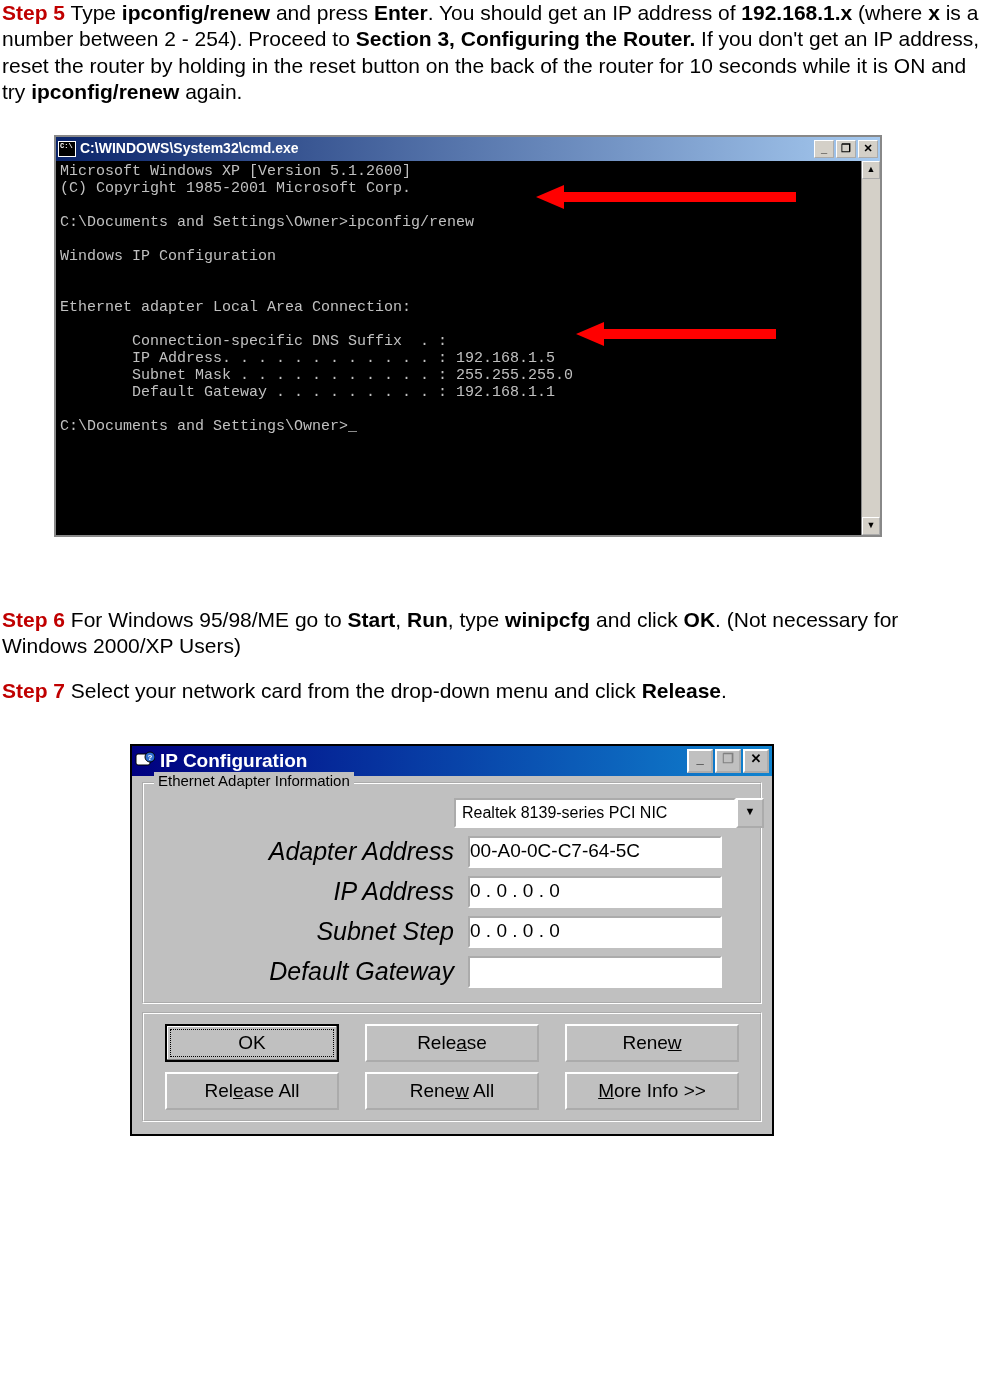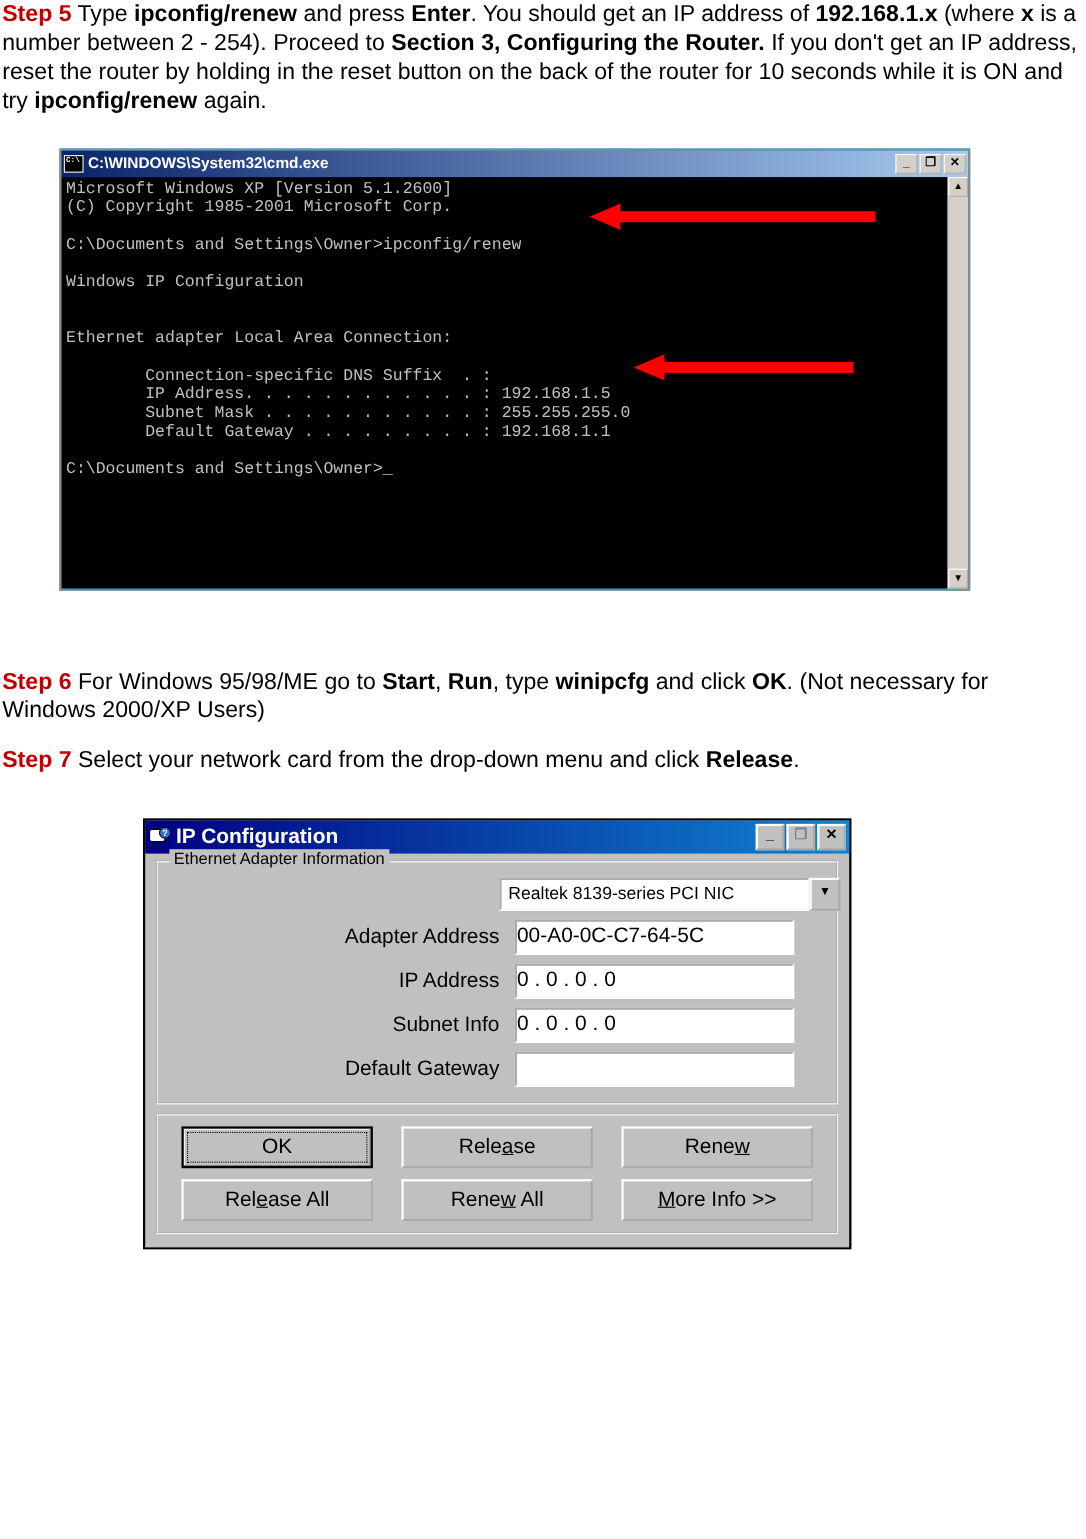--- a/index.html
+++ b/index.html
@@ -13,21 +13,21 @@
     background: #fff;
   }
   .step-label { color: #c00000; font-weight: bold; }
   .bold { font-weight: bold; }
   p { margin: 0 0 8px 0; }
   .para-block { margin: 0 2px 0 2px; }
 
   
   .cmd-outer {
     border: 2px solid #888;
-    background: #0ea5e9;
+    background: #d946ef;
     width: 828px;
     margin: 30px auto 0 54px;
     box-sizing: border-box;
     position: relative;
   }
   .cmd-titlebar {
     height: 24px;
     background: linear-gradient(to right, #0a246a, #a6caf0);
     display: flex;
     align-items: center;
@@ -143,21 +143,21 @@
   }
   .ipc-select .sel-box {
     flex:1; background:#fff; border:2px inset #fff;
     font-size:16px; padding:3px 6px; color:#000;
   }
   .ipc-select .sel-btn {
     width:24px; background:#c0c0c0; border:2px outset #fff;
     text-align:center; font-size:11px; line-height:22px; color:#000;
   }
   .ipc-row { display:flex; align-items:center; margin-top:8px; height:32px;}
-  .ipc-row .lbl { width:300px; text-align:right; padding-right:14px; font-size:19px;}
+  .ipc-row .lbl { width:300px; text-align:right; padding-right:14px; font-size:25px;font-style:italic;}
   .ipc-row .val {
     width:250px; height:28px; background:#fff; border:2px inset #fff;
     text-align:left; font-size:19px; line-height:26px;
   }
   .ipc-buttons {
     border: 2px groove #fff;
     padding: 10px 8px;
     display:flex; flex-wrap:wrap;
     justify-content: space-around;
     row-gap: 10px;
@@ -259,21 +259,21 @@
       </div>
       <div class="ipc-row">
         <div class="lbl">Adapter Address</div>
         <div class="val">00-A0-0C-C7-64-5C</div>
       </div>
       <div class="ipc-row">
         <div class="lbl">IP Address</div>
         <div class="val">0 . 0 . 0 . 0</div>
       </div>
       <div class="ipc-row">
-        <div class="lbl">Subnet Info</div>
+        <div class="lbl">Subnet Step</div>
         <div class="val">0 . 0 . 0 . 0</div>
       </div>
       <div class="ipc-row">
         <div class="lbl">Default Gateway</div>
         <div class="val"></div>
       </div>
     </div>
     <div class="ipc-buttons">
       <div class="ipc-btn focus">
           <span>OK</span>

